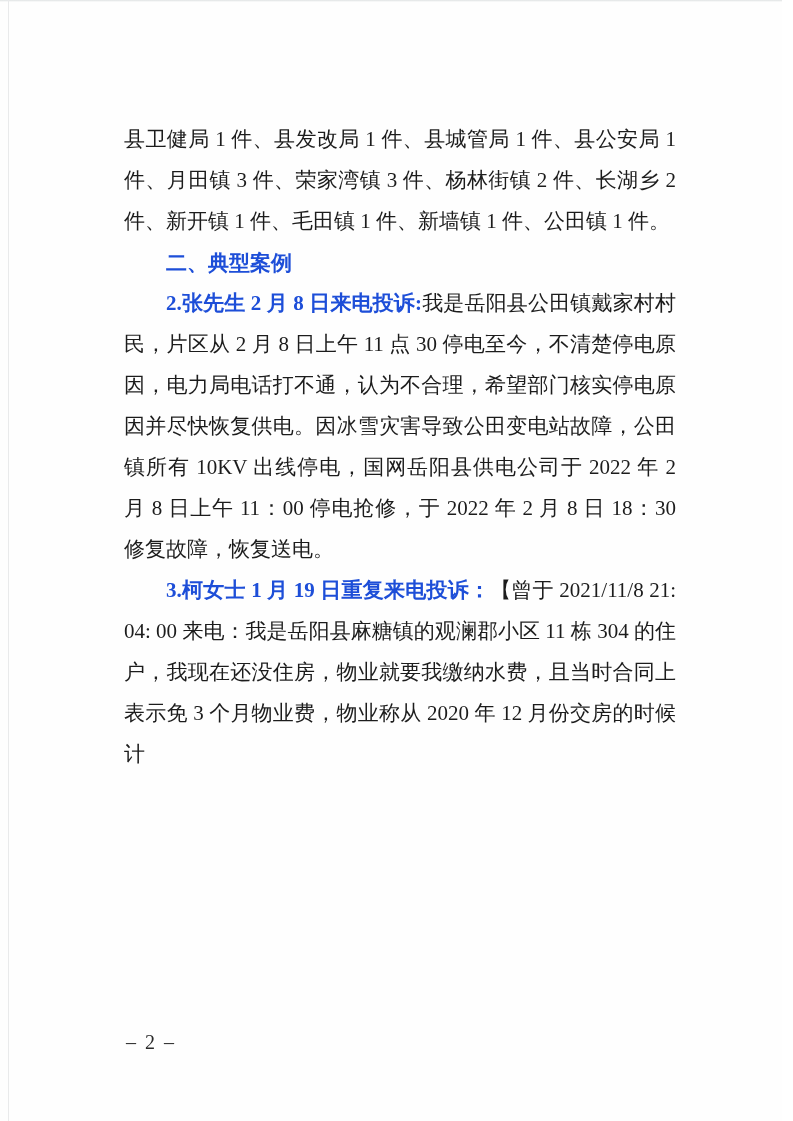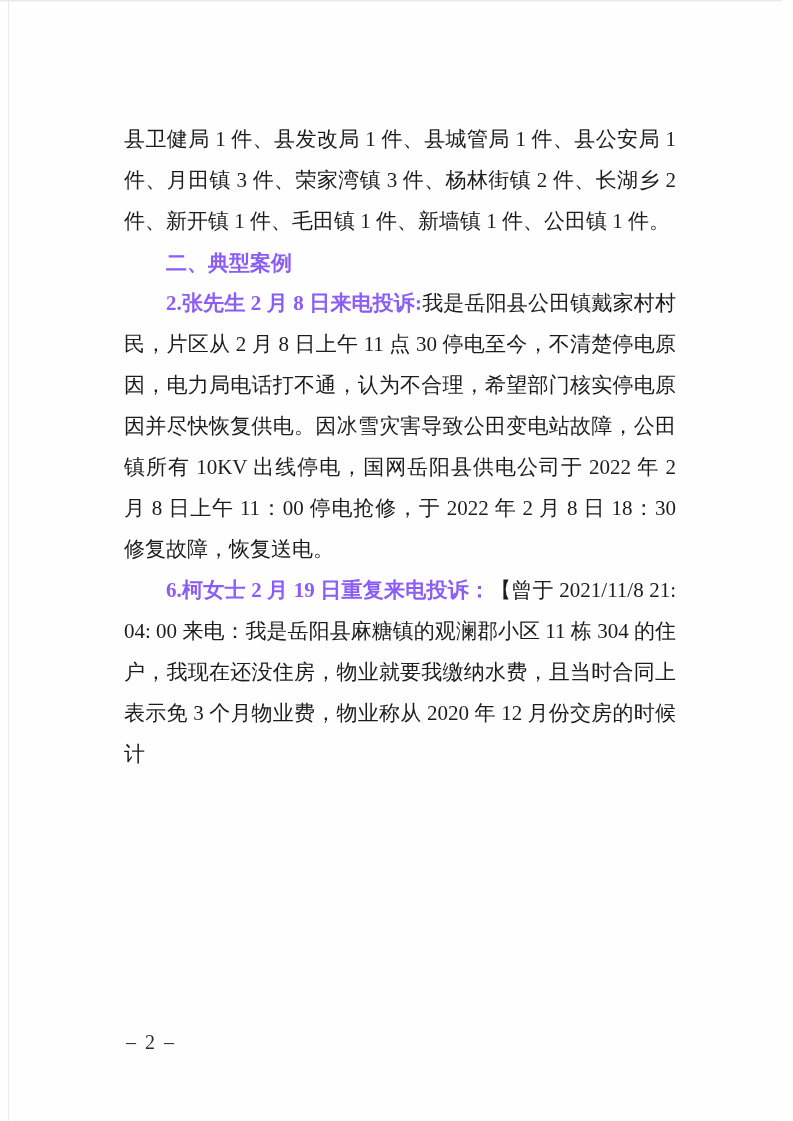--- a/index.html
+++ b/index.html
@@ -46,21 +46,21 @@
   .para.no-indent {
     text-indent: 0;
   }
   .para.heading {
     font-family: "Liberation Sans", "DejaVu Sans", sans-serif;
     font-weight: bold;
     color: #151515;
   }
   .lead {
     font-weight: bold;
-    color: #8b5cf6;
+    color: #1d4ed8;
   }
   .marked {
     background-image: linear-gradient(180deg,
       #a6dde4 0px, #c3ebf0 2px, #eed4b5 3px, rgba(255,255,255,0) 4px);
   }
   .footer {
     position: absolute;
     left: 126px;
     top: 1031px;
     font-size: 20px;
@@ -73,17 +73,17 @@
 <body>
 
 <div class="page">
   <div class="edge-top"></div>
   <div class="edge-left"></div>
 
   <div class="doc-body" id="doc-body">
       <div class="para no-indent"><span>县卫健局 1 件、县发改局 1 件、县城管局 1 件、县公安局 1 件、月田镇 3 件、荣家湾镇 3 件、杨林街镇 2 件、长湖乡 2 件、新开镇 1 件、毛田镇 1 件、新墙镇 1 件、公田镇 1 件。</span></div>
       <div class="para heading"><span class="lead">二、典型案例</span></div>
       <div class="para"><span class="lead">2.张先生 2 月 8 日来电投诉:</span><span>我是岳阳县公田镇戴家村村民，片区从 2 月 8 日上午 11 点 30 停电至今，不清楚停电原因，电力局电话打不通，认为不合理，希望部门核实停电原因并尽快恢复供电。因冰雪灾害导致公田变电站故障，公田镇所有 10KV 出线停电，国网岳阳县供电公司于 2022 年 2 月 8 日上午 11：00 停电抢修，于 2022 年 2 月 8 日 18：30 修复故障，恢复送电。</span></div>
-      <div class="para"><span class="lead">6.柯女士 2 月 19 日重复来电投诉：</span><span>【曾于 2021/11/8 21: 04: 00 来电：我是岳阳县麻糖镇的观澜郡小区 11 栋 304 的住户，我现在还没住房，物业就要我缴纳水费，且当时合同上表示免 3 个月物业费，物业称从 2020 年 12 月份交房的时候计</span></div>
+      <div class="para"><span class="lead">3.柯女士 1 月 19 日重复来电投诉：</span><span>【曾于 2021/11/8 21: 04: 00 来电：我是岳阳县麻糖镇的观澜郡小区 11 栋 304 的住户，我现在还没住房，物业就要我缴纳水费，且当时合同上表示免 3 个月物业费，物业称从 2020 年 12 月份交房的时候计</span></div>
     </div>
 
   <div class="footer">– 2 –</div>
 </div>
 
 </body></html>

